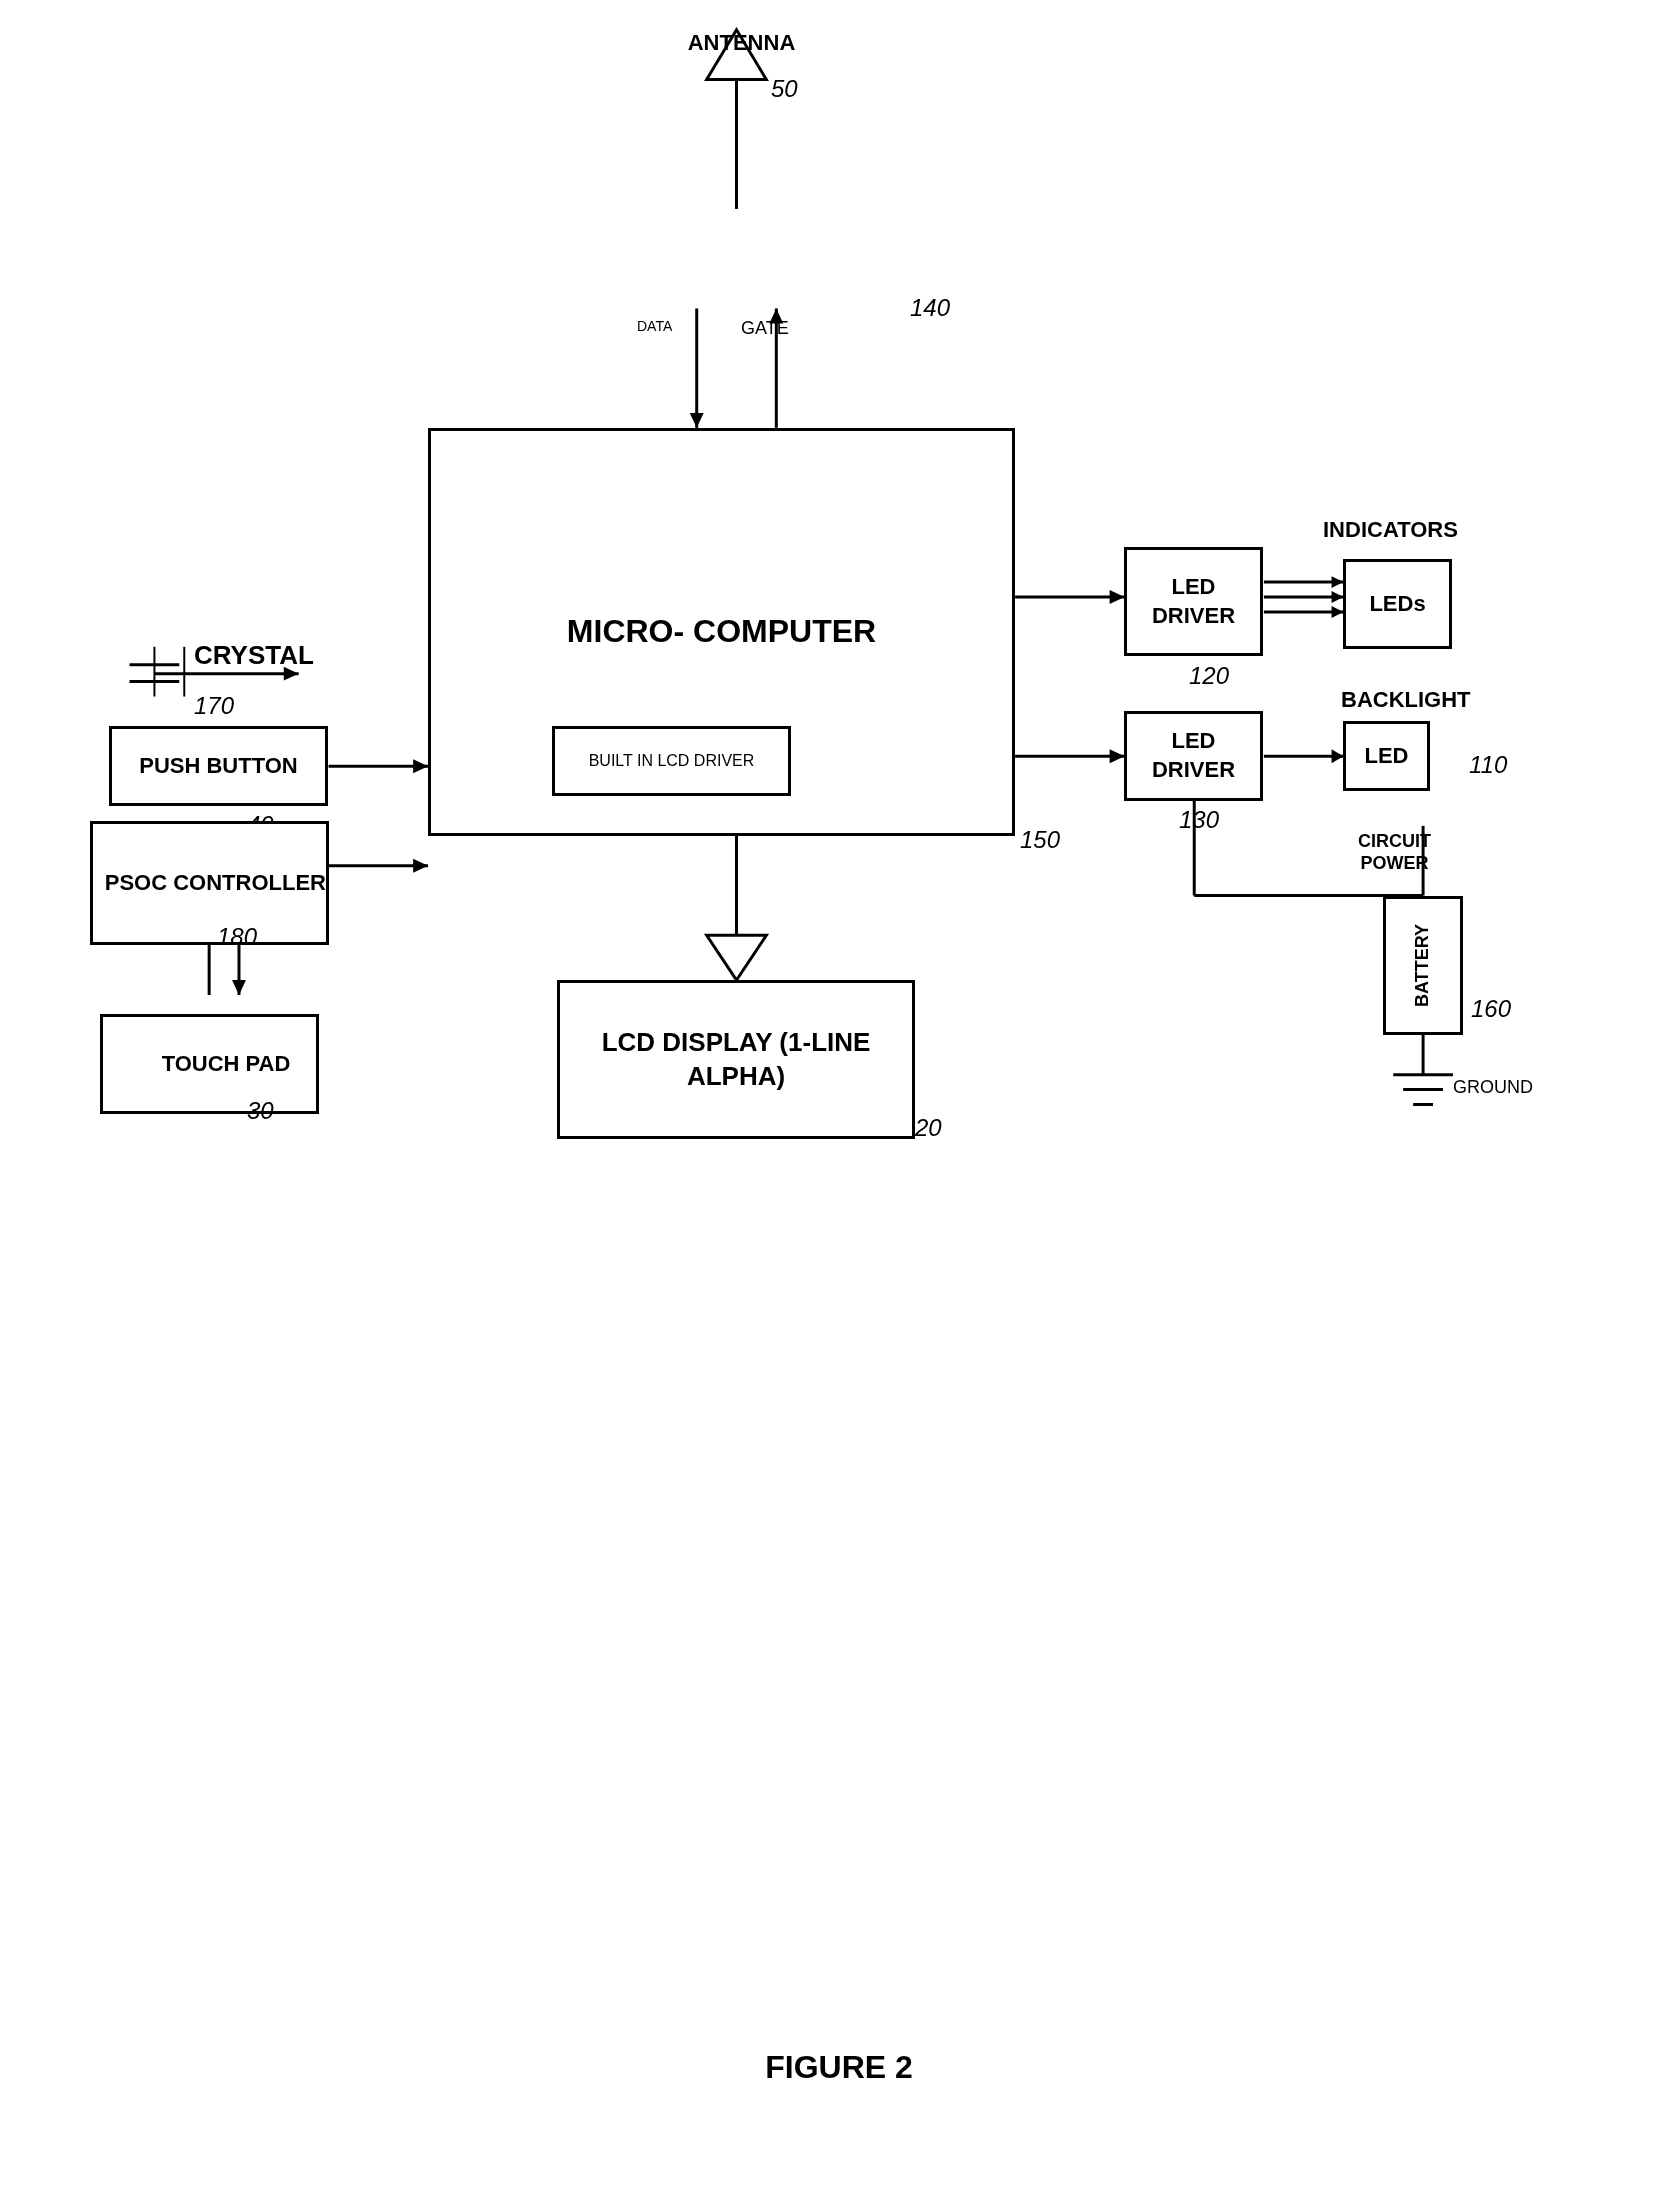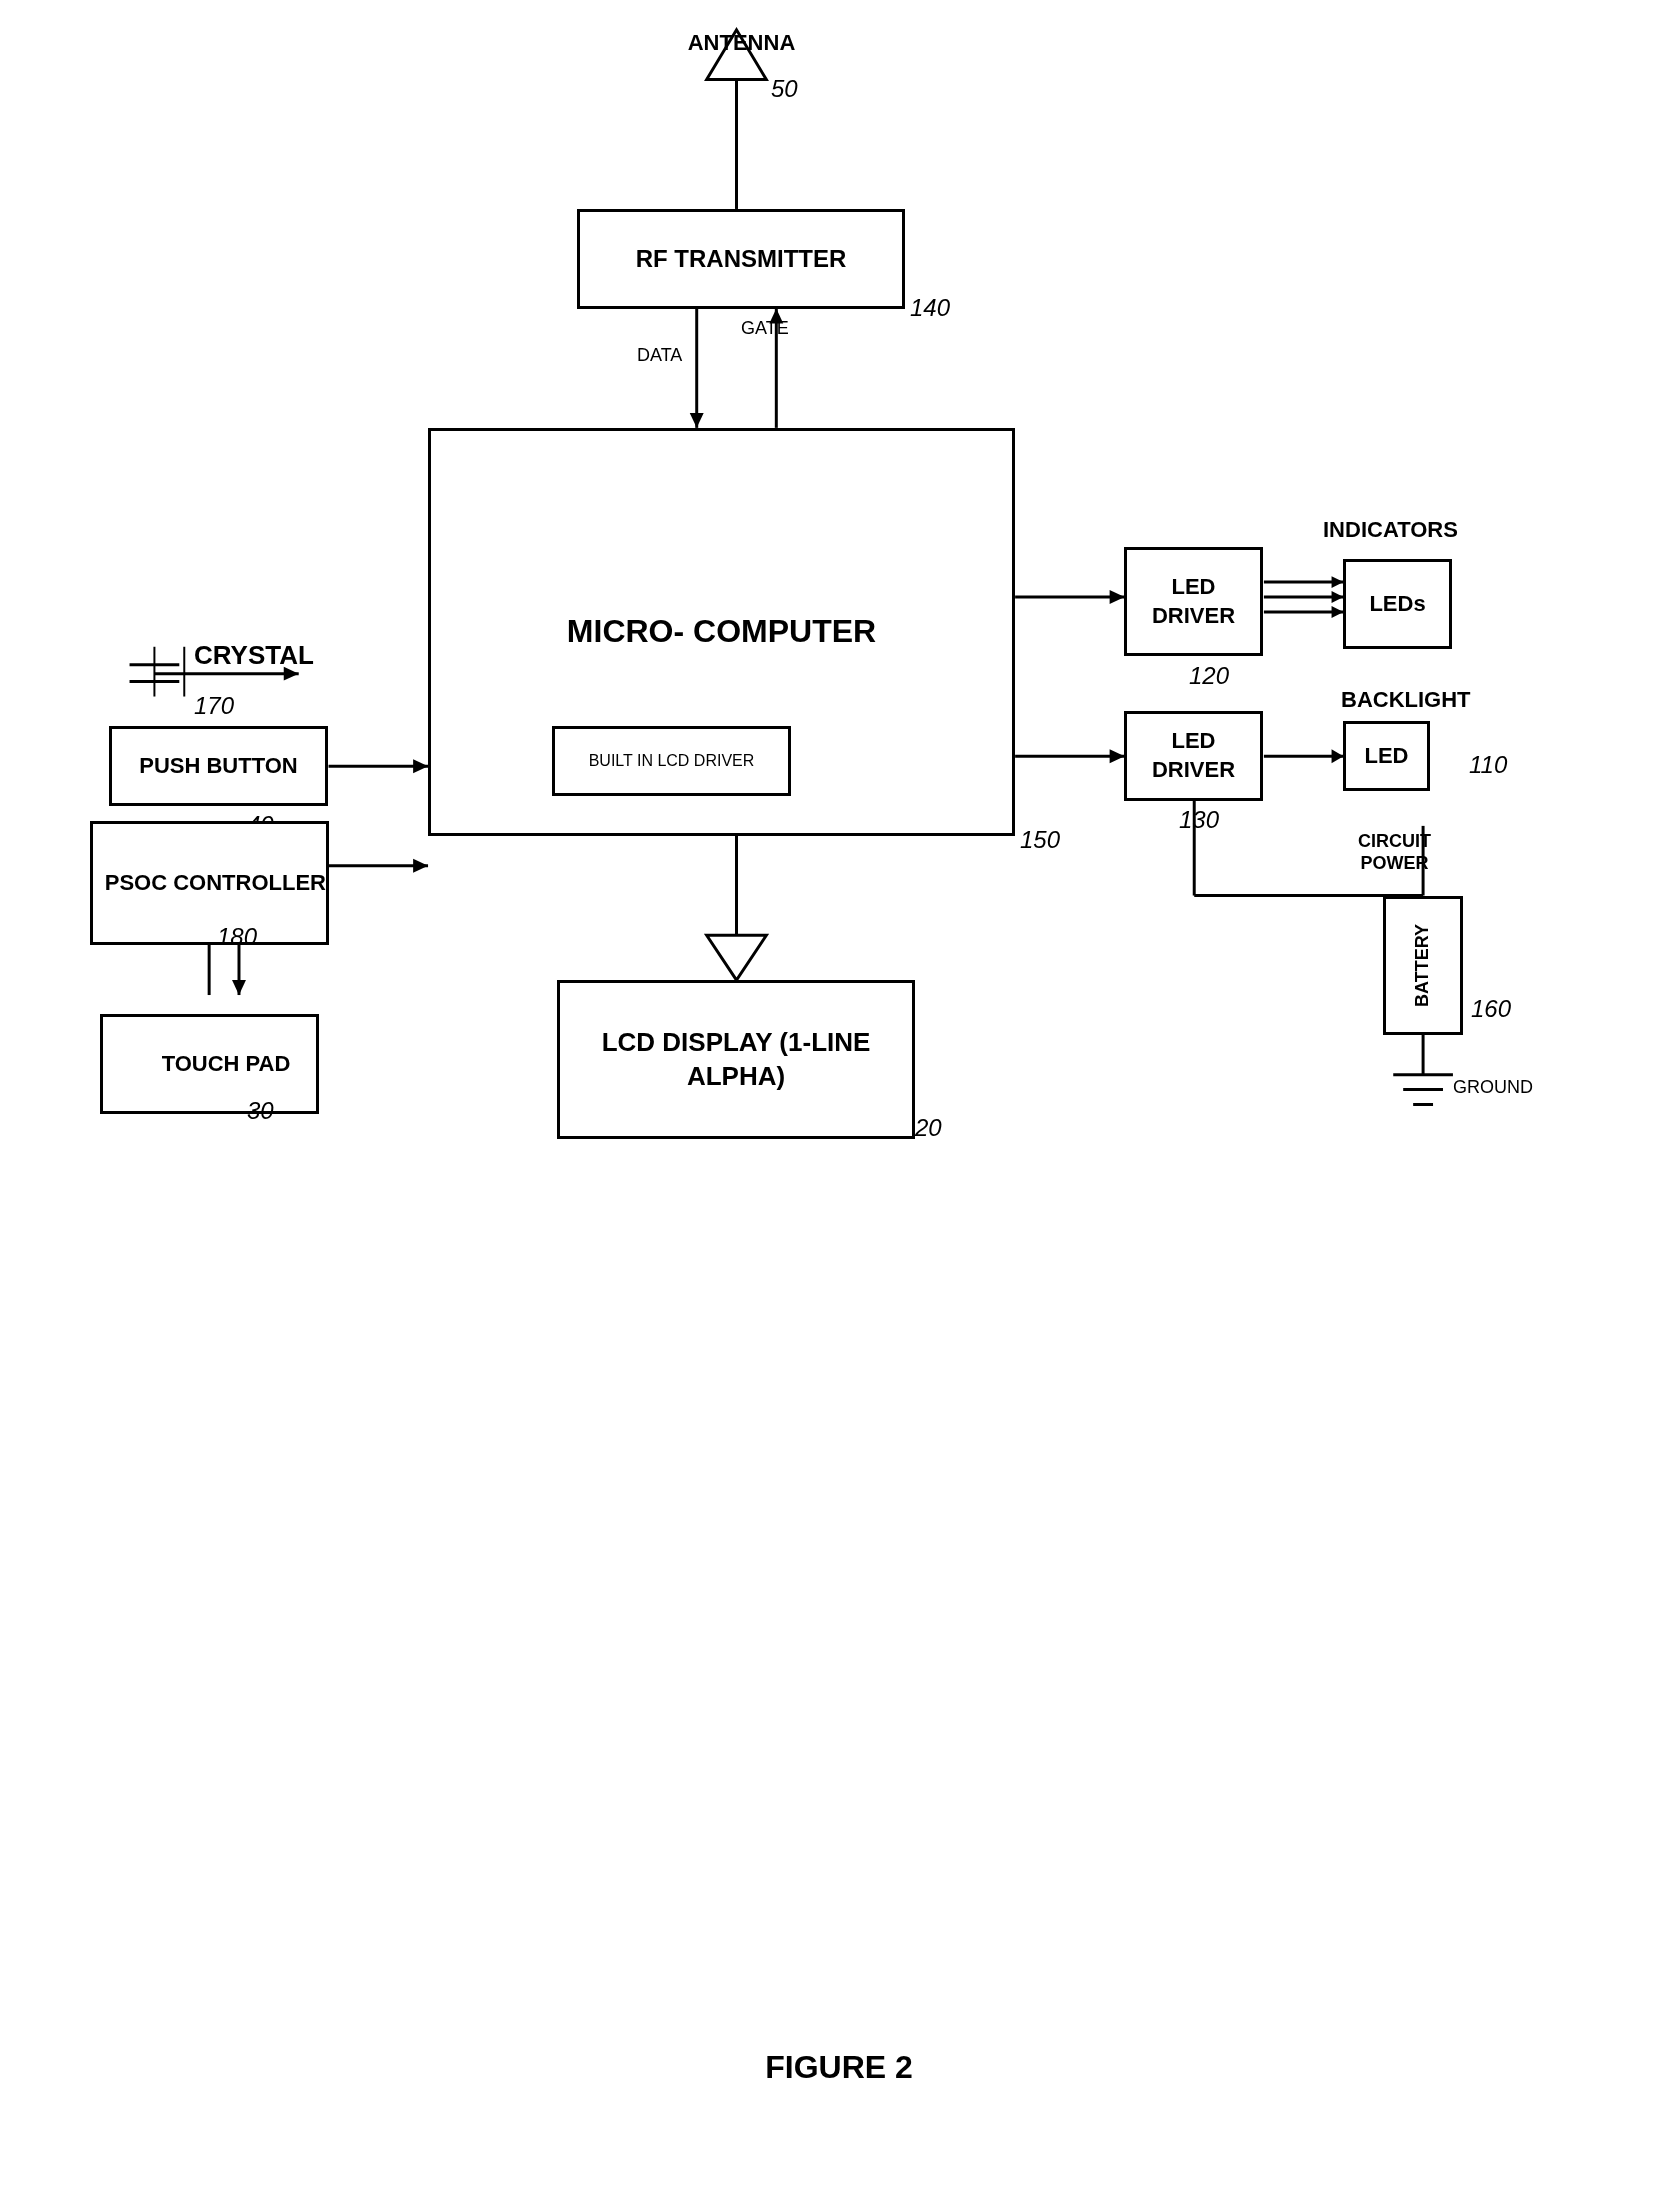--- a/index.html
+++ b/index.html
@@ -121,26 +121,23 @@
 
     <line x1="240" y1="920" x2="240" y2="1000" stroke="#000" stroke-width="3"></line>
     <polygon points="240,1000 233,985 247,985" fill="#000"></polygon>
 
   </svg>
 
   <div class="label" style="left:677px; top:30px; width:129px;">ANTENNA</div>
 
   <div class="ref-num" style="left:771px; top:75px;">50</div>
 
-  <div class="block" style="left:577px; top:209px; width:328px; height:100px; font-size:24px;">
-    <span>RF TRANSMITTER</span>
-  </div>
   <div class="ref-num" style="left:910px; top:294px;">140</div>
 
-  <div class="label" style="left:637px; top:318px; font-size:18px; font-weight:normal;margin-top:27px;">DATA</div>
+  <div class="label" style="left:637px; top:318px; font-size:14px; font-weight:normal;">DATA</div>
 
   <div class="label" style="left:741px; top:318px; font-size:18px; font-weight:normal;">GATE</div>
 
   <div class="block" style="left:428px; top:428px; width:587px; height:408px; font-size:32px;">
     <span>MICRO-
 COMPUTER</span>
   </div>
   <div class="ref-num" style="left:1020px; top:826px;">150</div>
 
   <div class="block" style="left:552px; top:726px; width:239px; height:70px; font-size:16px; font-weight:normal;">

